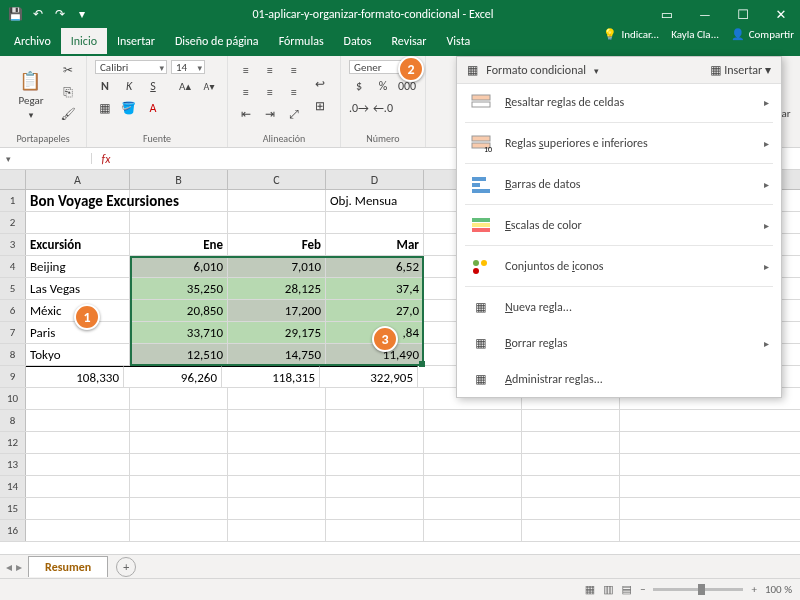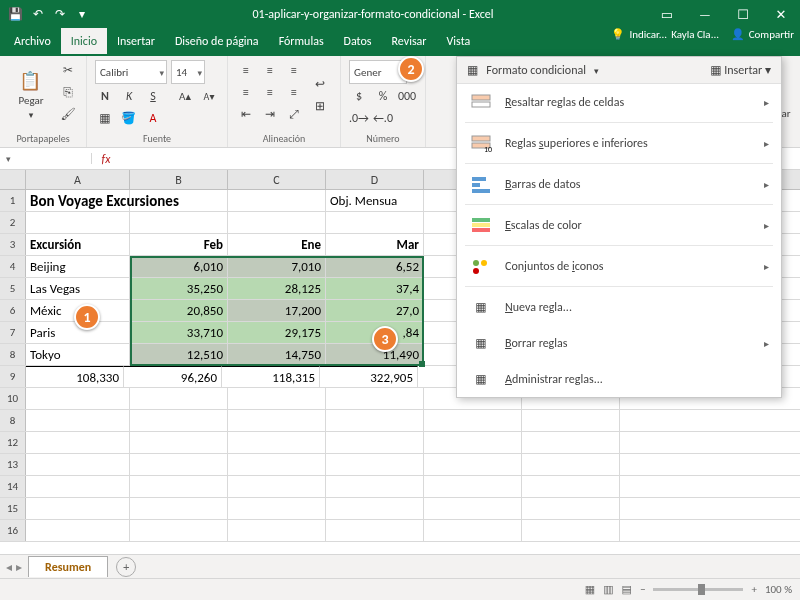--- a/index.html
+++ b/index.html
@@ -16,21 +16,21 @@
 .menutabs .rt { margin-left: auto; display: flex; align-items: center; gap: 4px; padding-right: 6px; }
 .menutabs .rt span { font-size: 11px; }
 .ribbon { background: #f3f2f1; height: 92px; border-bottom: 1px solid #d6d6d6; display: flex; font-size: 11px; color: #444; position: relative; }
 .group { border-right: 1px solid #e1e1e1; padding: 4px 8px 2px; display: flex; flex-direction: column; }
 .group .body { flex: 1; display: flex; gap: 4px; }
 .group .label { text-align: center; font-size: 10px; color: #666; padding-top: 2px; }
 .bigbtn { display: flex; flex-direction: column; align-items: center; justify-content: center; width: 46px; gap: 2px; }
 .bigbtn .ic { font-size: 18px; }
 .stack { display: flex; flex-direction: column; gap: 2px; }
 .row { display: flex; gap: 4px; align-items: center; }
-.combo { border: 1px solid #c8c8c8; background: #fff; height: 24px; font-size: 11px; display: flex; align-items: center; padding: 0 14px 0 4px; position: relative; }
+.combo { border: 1px solid #c8c8c8; background: #fff; height: 14px; font-size: 11px; display: flex; align-items: center; padding: 0 14px 0 4px; position: relative; }
 .combo::after { content: "▾"; position: absolute; right: 2px; font-size: 9px; color: #666; }
 .smbtn { width: 20px; height: 20px; display: inline-flex; align-items: center; justify-content: center; font-size: 12px; }
 .formulabar { height: 22px; border-bottom: 1px solid #d6d6d6; display: flex; align-items: center; font-size: 12px; background: #fff; }
 .namebox { width: 92px; border-right: 1px solid #d6d6d6; padding: 0 6px; display: flex; align-items: center; justify-content: space-between; }
 .namebox::after { content: "▾"; font-size: 9px; color: #666; }
 .fx { width: 28px; text-align: center; font-style: italic; color: #b91c1c; }
 .grid { position: relative; }
 .colhead { display: flex; background: #e6e6e6; border-bottom: 1px solid #bfbfbf; height: 20px; }
 .rowsel { width: 26px; border-right: 1px solid #bfbfbf; background: #e6e6e6; }
 .ch { border-right: 1px solid #bfbfbf; text-align: center; font-size: 12px; line-height: 20px; color: #444; }
@@ -89,21 +89,21 @@
   <div class="tab active">Inicio</div>
   <div class="tab">Insertar</div>
   <div class="tab">Diseño de página</div>
   <div class="tab">Fórmulas</div>
   <div class="tab">Datos</div>
   <div class="tab">Revisar</div>
   <div class="tab">Vista</div>
   <div class="rt">
     <span>💡</span>
     <span>Indicar...</span>
-    <span style="">Kayla Cla...</span>
+    <span style="margin-left:8px">Kayla Cla...</span>
     <span style="margin-left:8px">👤</span>
     <span>Compartir</span>
   </div>
 </div>
 
 <div class="ribbon">
   <div class="group">
     <div class="body">
       <div class="bigbtn">
         <span class="ic">📋</span>
@@ -311,22 +311,22 @@
         <div class="cell wA"></div>
         <div class="cell wB"></div>
         <div class="cell wC"></div>
         <div class="cell wD"></div>
         <div class="cell wE"></div>
         <div class="cell wG"></div>
       </div>
     <div class="tr">
         <div class="rn">3</div>
         <div class="cell wA hdr">Excursión</div>
+        <div class="cell wB hdr num">Ene</div>
         <div class="cell wC hdr num">Feb</div>
-        <div class="cell wB hdr num">Ene</div>
         <div class="cell wD hdr num">Mar</div>
         <div class="cell wE"></div>
         <div class="cell wG"></div>
       </div>
     <div class="tr">
         <div class="rn">4</div>
         <div class="cell wA">Beijing</div>
         <div class="cell wB num sel gray">6,010</div>
         <div class="cell wC num sel gray">7,010</div>
         <div class="cell wD num sel gray">6,52</div>

